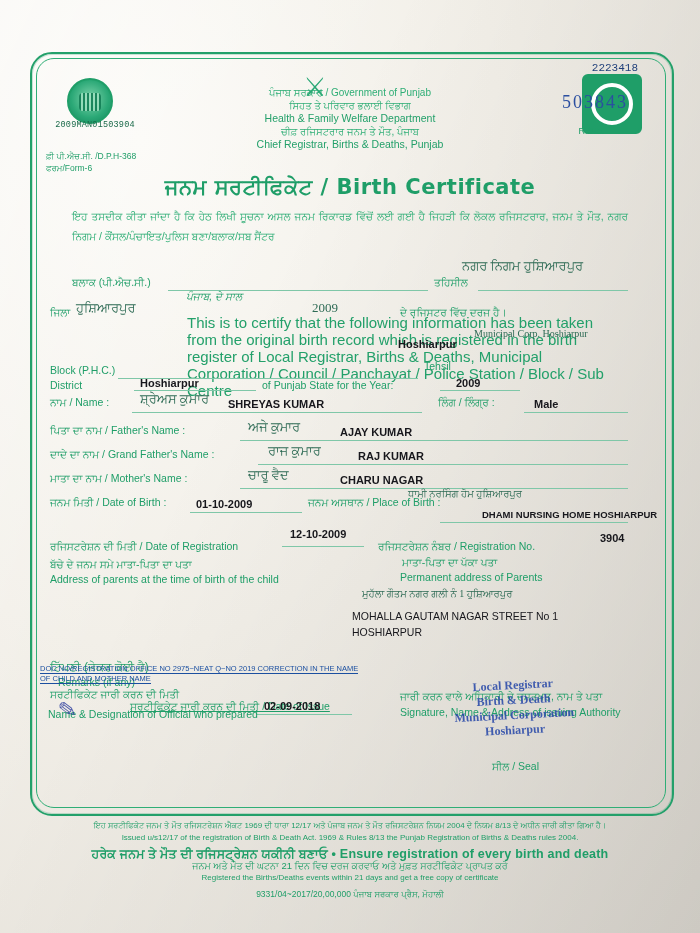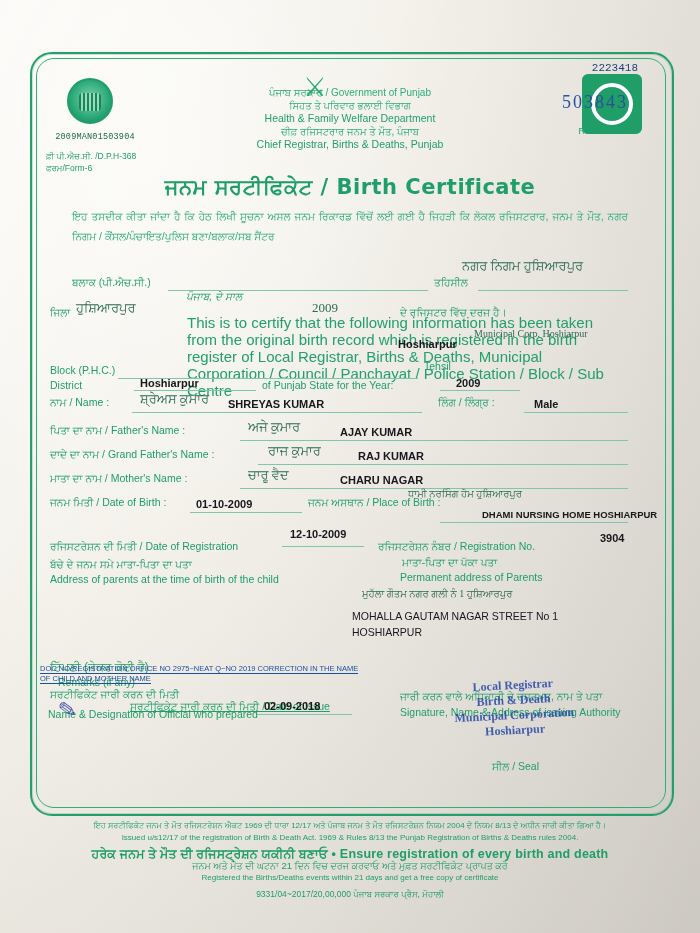--- a/index.html
+++ b/index.html
@@ -45,21 +45,20 @@
   .emblem-left .circ:after{
     content:"";position:absolute;left:50%;top:52%;transform:translate(-50%,-50%);
     width:22px;height:18px;border-radius:4px;
     background:repeating-linear-gradient(90deg,#0f7a52 0 2px,#9fe0c0 2px 4px);
     opacity:.85;
   }
   .barcode-txt{
     position:absolute;left:40px;top:120px;width:110px;text-align:center;
     font-family:"Liberation Mono", monospace;font-size:8.5px;color:#1b6a4a;
     letter-spacing:.2px;
-    margin-top:12px;
   }
   .qr{
     position:absolute;right:58px;top:74px;width:54px;height:54px;
     border:3px solid #1f9e68;border-radius:6px;
     background:#1f9e68;
     display:flex;align-items:center;justify-content:center;
   }
   .qr .inner{
     width:34px;height:34px;border:4px solid #fff;border-radius:50%;
   }

